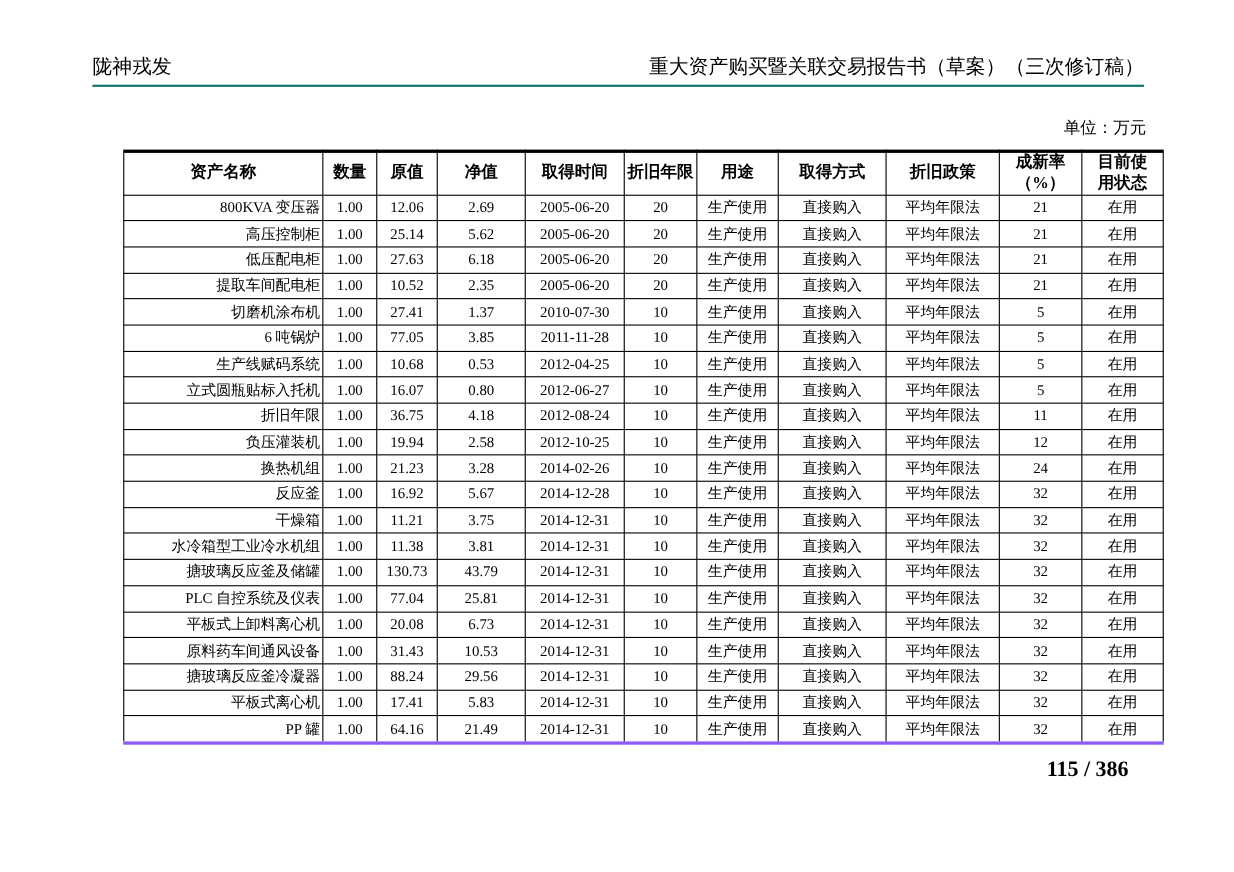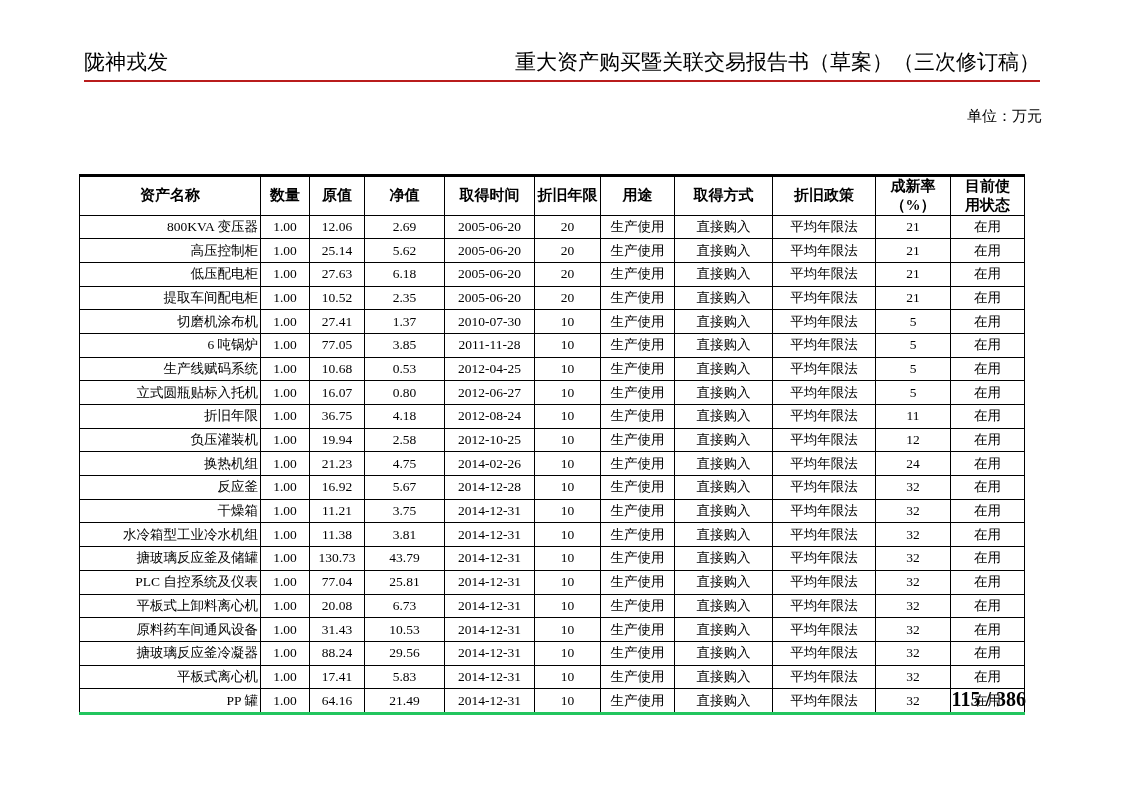--- a/index.html
+++ b/index.html
@@ -17,45 +17,44 @@
   }
   
   .running-head {
     position: absolute;
     left: 84px;
     width: 956px;
     top: 50px;
     display: flex;
     justify-content: space-between;
     align-items: flex-end;
-    border-bottom: 2px solid #b91c1c;
+    border-bottom: 2px solid #0f766e;
     padding-bottom: 5px;
-    font-size: 21px;
+    font-size: 18px;
     line-height: 1.2;
     text-align: center;
   }
   
   .unit-label {
     position: absolute;
     right: 80px;
     top: 107px;
     font-size: 15px;
     font-family: Liberation Serif, serif;
   }
   
   table.asset-table {
     position: absolute;
-    left: 79px;
+    left: 112px;
     top: 136px;
     width: 945px;
     border-collapse: collapse;
     table-layout: fixed;
     border-top: 3px solid #000000;
-    border-bottom: 3px solid #22c55e;
-    margin-top: 38px;
+    border-bottom: 3px solid #8b5cf6;
   }
   table.asset-table th,
   table.asset-table td {
     border: 1px solid #000000;
     text-align: center;
     vertical-align: middle;
     padding: 0 2px;
     overflow: hidden;
   }
   table.asset-table th {
@@ -254,21 +253,21 @@
         <td>生产使用</td>
         <td>直接购入</td>
         <td>平均年限法</td>
         <td>12</td>
         <td>在用</td>
       </tr>
       <tr>
         <td class="name-cell">换热机组</td>
         <td>1.00</td>
         <td>21.23</td>
-        <td>4.75</td>
+        <td>3.28</td>
         <td>2014-02-26</td>
         <td>10</td>
         <td>生产使用</td>
         <td>直接购入</td>
         <td>平均年限法</td>
         <td>24</td>
         <td>在用</td>
       </tr>
       <tr>
         <td class="name-cell">反应釜</td>

